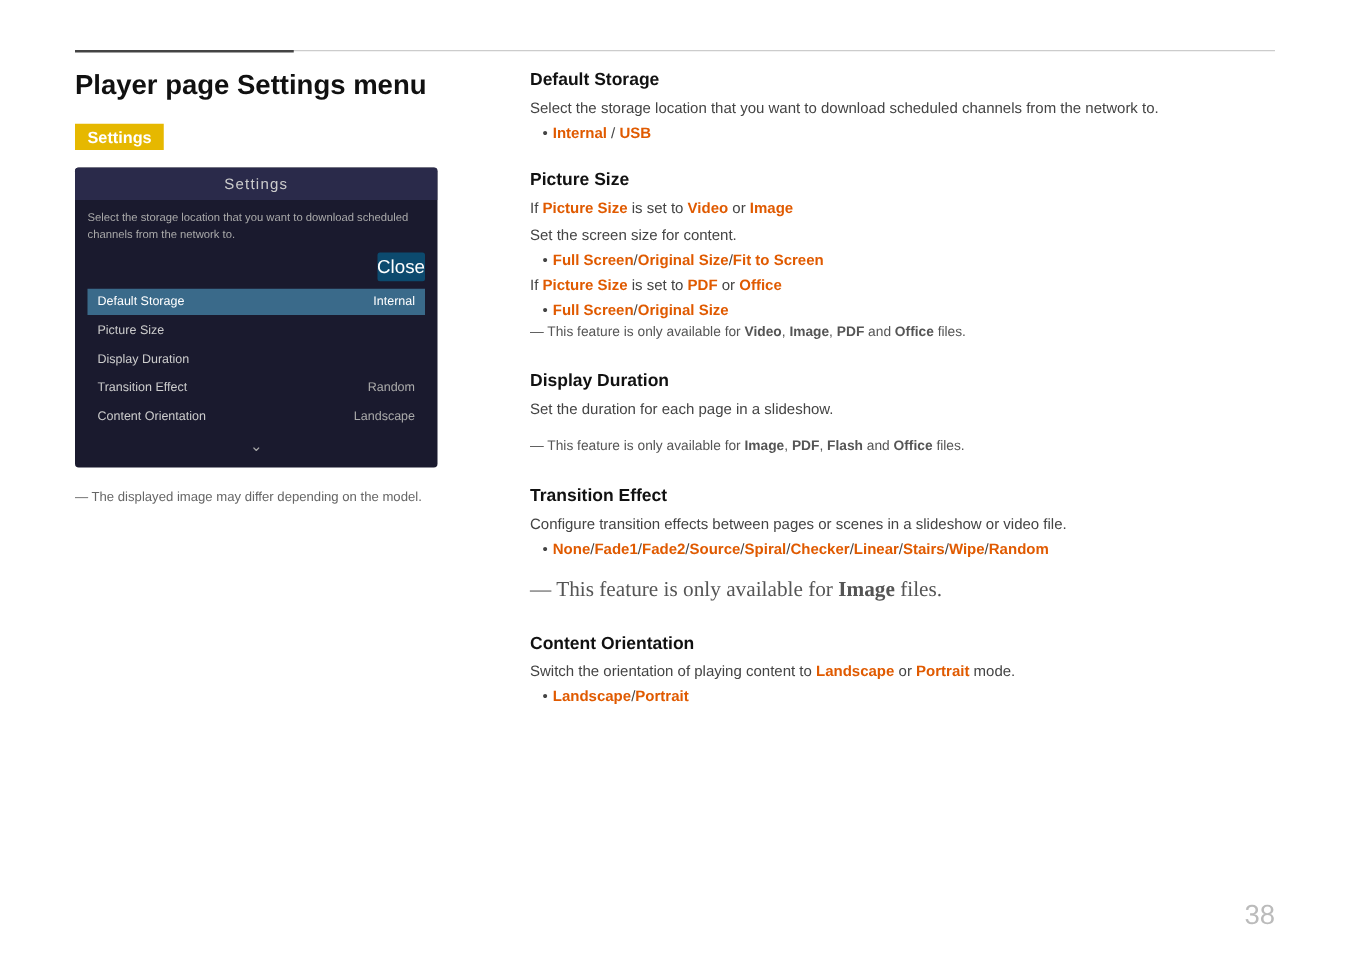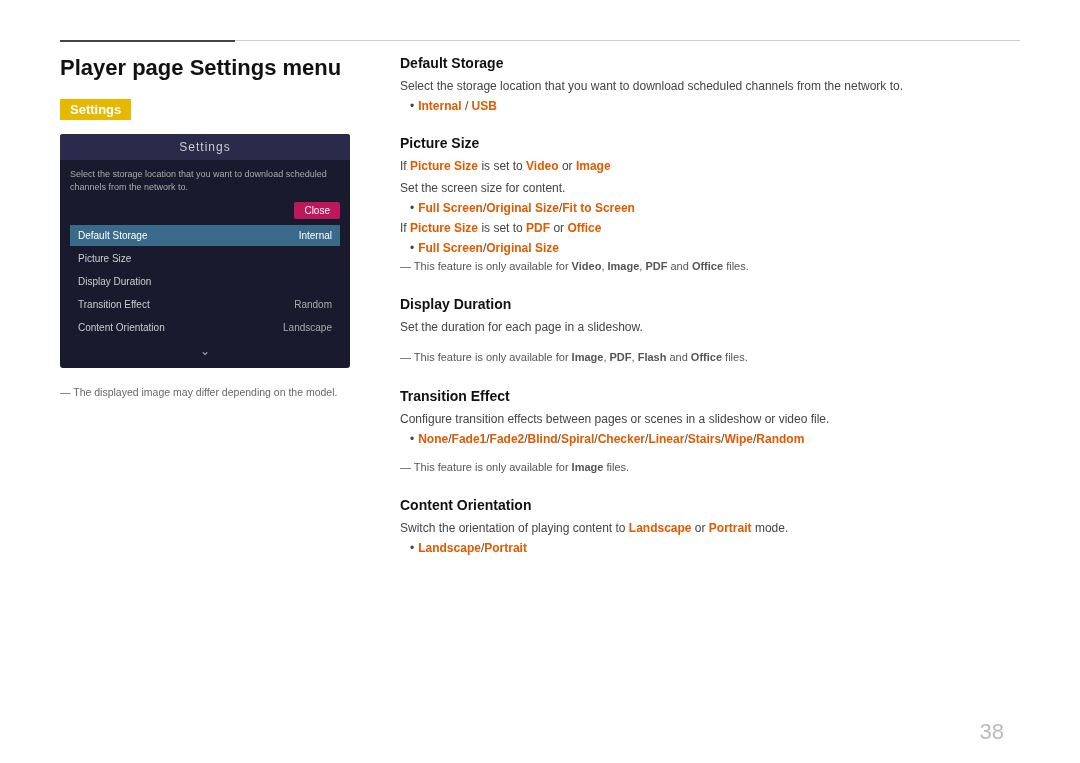--- a/index.html
+++ b/index.html
@@ -31,21 +31,21 @@
     }
 
     .page-container {
       position: absolute;
       top: 55px;
       left: 60px;
       right: 60px;
       bottom: 40px;
       display: flex;
       flex-direction: row;
-      gap: 20px;
+      gap: 44px;
     }
 
     .left-column {
       width: 320px;
       flex-shrink: 0;
     }
 
     .right-column {
       flex: 1;
     }
@@ -114,25 +114,25 @@
     .settings-ui-row .row-value {
       color: #aaa;
       font-size: 10px;
     }
 
     .settings-ui-row.active .row-value {
       color: #fff;
     }
 
     .close-btn {
-      background: #be185d;
+      background: #0c4a6e;
       color: #fff;
       border: none;
-      padding: 3px 10px;
-      font-size: 10px;
+      padding: 3px 0;
+      font-size: 15px;
       cursor: pointer;
       border-radius: 2px;
     }
 
     .close-row {
       display: flex;
       justify-content: flex-end;
       margin-bottom: 6px;
     }
 
@@ -194,21 +194,21 @@
     }
     .note-line::before {
       content: '— ';
     }
 
     .orange { color: #e05a00; font-weight: bold; }
 
     .page-number {
       position: absolute;
       bottom: 18px;
-      right: 76px;
+      right: 60px;
       font-size: 22px;
       color: #bbb;
     }
   </style>
 </head>
 <body>
 
 <div class="top-line"></div>
 <div class="top-line-accent"></div>
 
@@ -295,35 +295,35 @@
     <div class="section">
       <div class="section-title">Transition Effect</div>
       <div class="section-desc">Configure transition effects between pages or scenes in a slideshow or video file.</div>
       <div class="bullet-item">
         <span class="orange">None</span>
           <span> / </span>
           <span class="orange">Fade1</span>
           <span> / </span>
           <span class="orange">Fade2</span>
           <span> / </span>
-          <span class="orange">Blind</span>
+          <span class="orange">Source</span>
           <span> / </span>
           <span class="orange">Spiral</span>
           <span> / </span>
           <span class="orange">Checker</span>
           <span> / </span>
           <span class="orange">Linear</span>
           <span> / </span>
           <span class="orange">Stairs</span>
           <span> / </span>
           <span class="orange">Wipe</span>
           <span> / </span>
           <span class="orange">Random</span>
       </div>
-      <div class="note-line" style="font-size:11px; color:#555;">This feature is only available for <strong>Image</strong> files.</div>
+      <div class="note-line" style="font-size:17px; color:#555;font-family:Liberation Serif, serif;">This feature is only available for <strong>Image</strong> files.</div>
     </div>
 
     <div class="section">
       <div class="section-title">Content Orientation</div>
       <div class="section-desc">Switch the orientation of playing content to <span class="orange">Landscape</span> or <span class="orange">Portrait</span> mode.</div>
       <div class="bullet-item">
         <span class="orange">Landscape</span>
           <span> / </span>
           <span class="orange">Portrait</span>
       </div>

